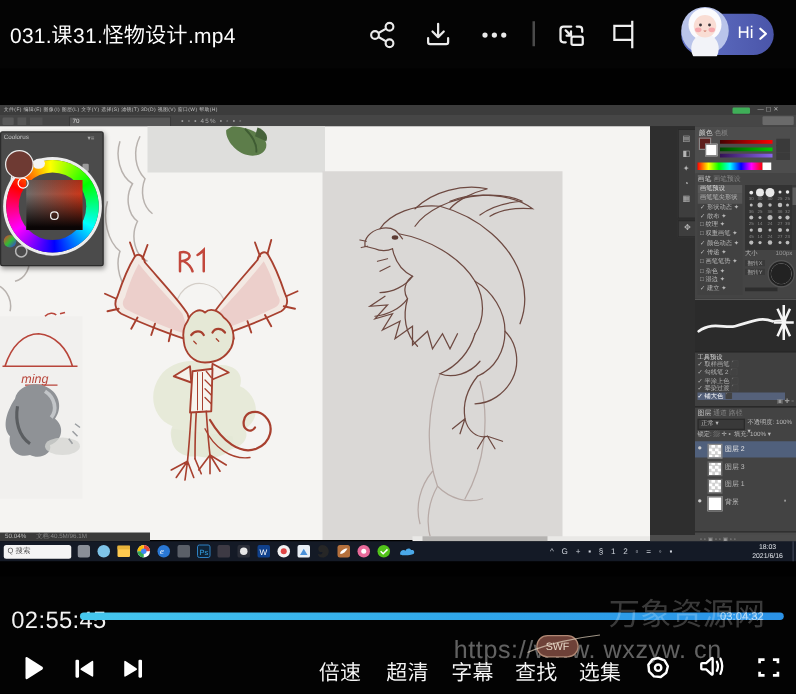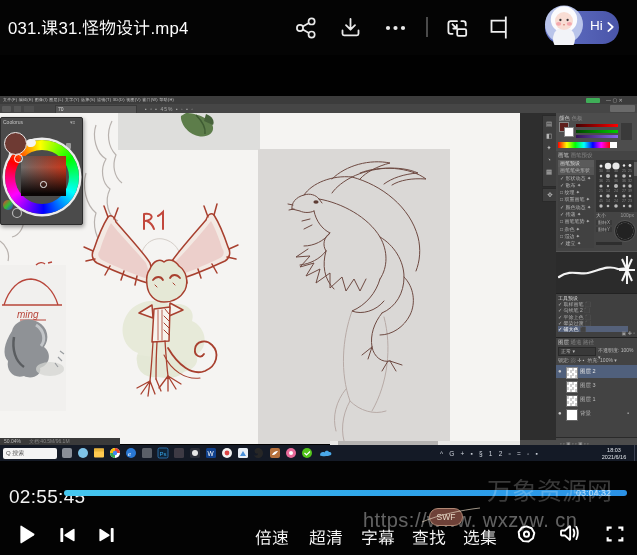--- a/index.html
+++ b/index.html
@@ -131,21 +131,21 @@
 <circle cx="20" cy="17" r="9" fill="#f9ddd4"></circle>
 <ellipse cx="14.6" cy="19.8" rx="2.6" ry="1.9" fill="#f5a9ad"></ellipse>
 <ellipse cx="25.4" cy="19.8" rx="2.6" ry="1.9" fill="#f5a9ad"></ellipse>
 <circle cx="16.4" cy="16" r="1.15" fill="#3a3438"></circle>
 <circle cx="23.6" cy="16" r="1.15" fill="#3a3438"></circle>
 <path d="M19 20.6 Q20 21.4 21 20.6" stroke="#c96a55" stroke-width="0.8" fill="none"></path>
 </svg>
 
 <div class="abs" style="left:0;top:55px;width:637px;height:406px;background:#010101;"></div>
 
-<div class="abs" style="left:0;top:96px;width:637px;height:441px;overflow:hidden;" id="vid">
+<div class="abs" style="left:0;top:84px;width:637px;height:441px;overflow:hidden;" id="vid">
 
   <div class="abs" style="left:0;top:0;width:637px;height:8px;background:#3c3c3c;color:#c2c2c2;font-size:5.5px;line-height:8px;white-space:nowrap;overflow:hidden;">
   <span style="display:inline-block;transform:scale(0.72);transform-origin:0 50%;margin-left:3px;letter-spacing:0.4px">文件(F) 编辑(E) 图像(I) 图层(L) 文字(Y) 选择(S) 滤镜(T) 3D(D) 视图(V) 窗口(W) 帮助(H)</span></div>
   <div class="abs" style="left:586px;top:1.5px;width:14px;height:5px;background:#3fae58;border-radius:1px;"></div>
   <div class="abs" style="left:606px;top:2px;width:28px;height:4px;color:#b5b5b5;font-size:5px;line-height:4px;">— ▢ ✕</div>
 
   <div class="abs" style="left:0;top:8px;width:637px;height:9px;background:#464646;border-bottom:1px solid #333;"></div>
   <div class="abs" style="left:2px;top:9.5px;width:9px;height:6px;background:#5a5a5a;border-radius:1px;"></div>
   <div class="abs" style="left:14px;top:9.5px;width:7px;height:6px;background:#565656;"></div>
   <div class="abs" style="left:24px;top:9.5px;width:10px;height:6px;background:#515151;"></div>

